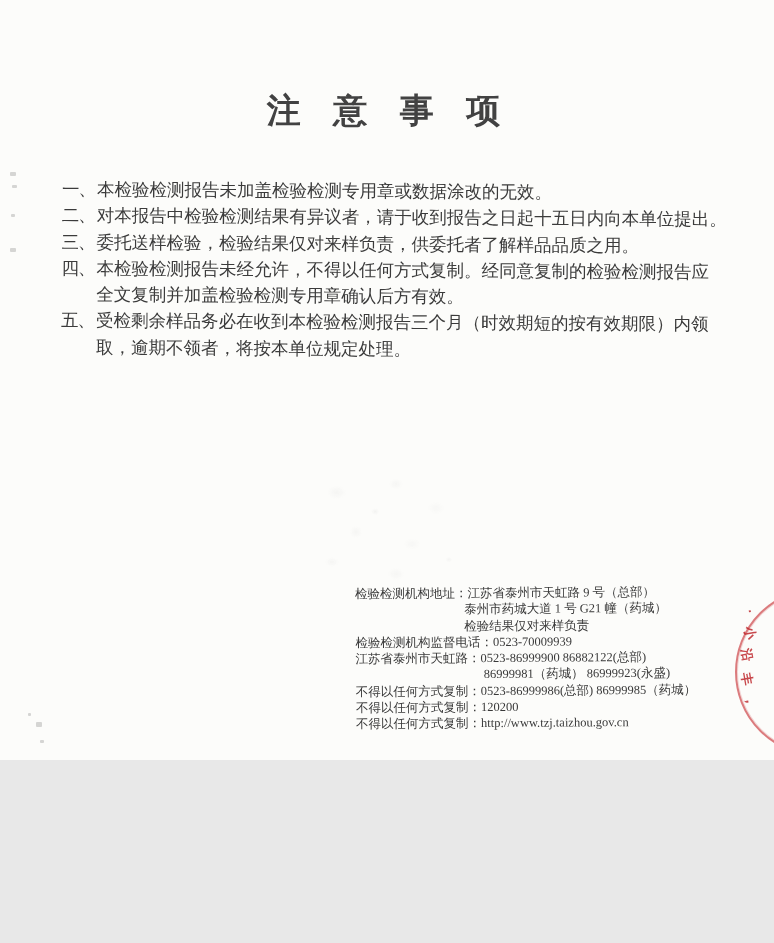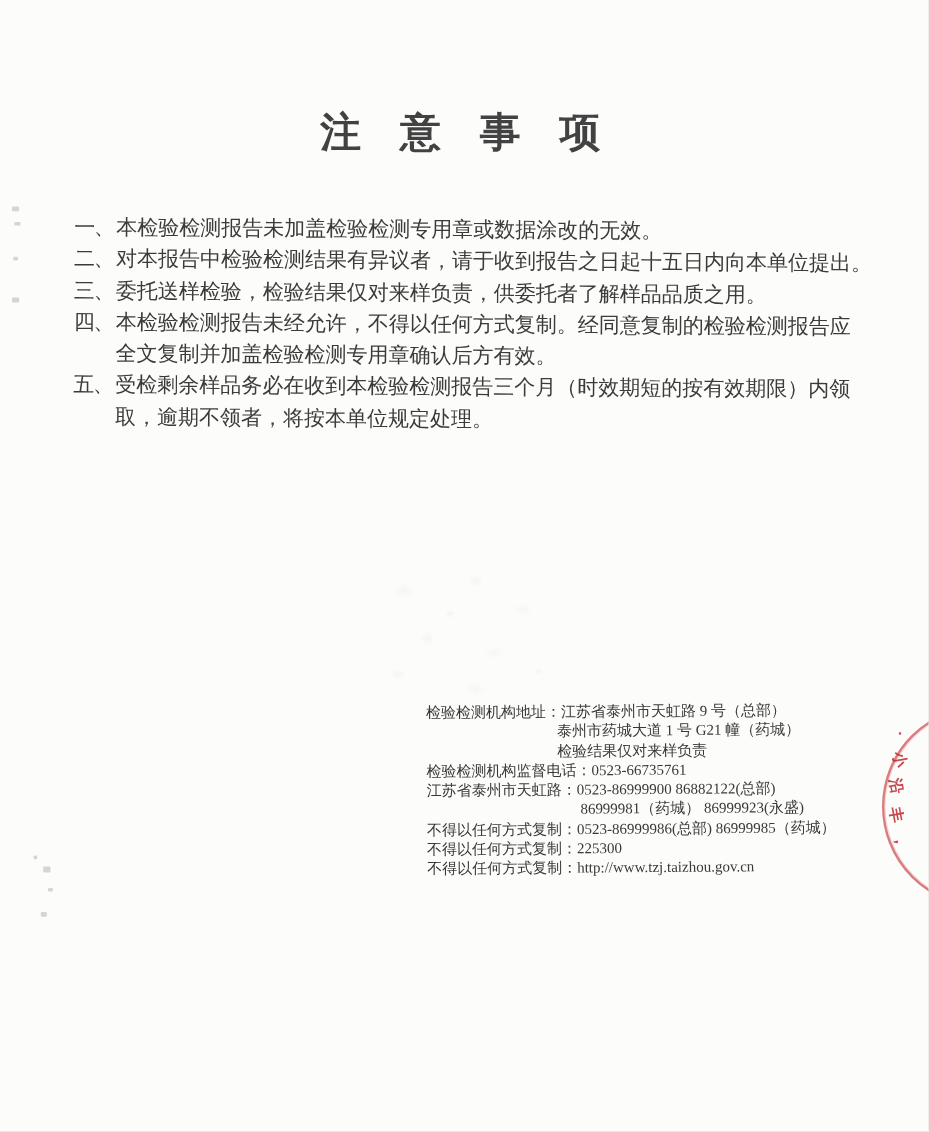--- a/index.html
+++ b/index.html
@@ -1,18 +1,18 @@
 <!DOCTYPE html>
 <html><head>
 <meta charset="utf-8">
 <style>
   html,body{margin:0;padding:0;background:#e8e8e8;}
   .page{
     position:relative;
-    width:774px;height:943px;
+    width:774px;height:760px;
     background:#fcfcfa;
     overflow:hidden;
     font-family:"Liberation Serif","DejaVu Serif",serif;
     color:#3a3a3a;
     box-shadow:0 0 4px rgba(0,0,0,.15);
   }
   
   .title{
     position:absolute;top:88px;left:0;width:100%;
     text-align:center;
@@ -136,25 +136,25 @@
         </span>
       </div>
     </div>
 
   <div class="smudge"></div>
 
   <div class="contact">
       <div class="c-row"><span>检验检测机构地址：</span><span>江苏省泰州市天虹路 9 号（总部）</span></div>
       <div class="c-row ind1"><span>泰州市药城大道 1 号 G21 幢（药城）</span></div>
       <div class="c-row ind1"><span>检验结果仅对来样负责</span></div>
-      <div class="c-row"><span>检验检测机构监督电话：</span><span>0523-66735761</span></div>
+      <div class="c-row"><span>检验检测机构监督电话：</span><span>0523-70009939</span></div>
       <div class="c-row"><span>江苏省泰州市天虹路：</span><span>0523-86999900  86882122(总部)</span></div>
       <div class="c-row ind2"><span>86999981（药城）  86999923(永盛)</span></div>
       <div class="c-row"><span>不得以任何方式复制：</span><span>0523-86999986(总部)  86999985（药城）</span></div>
-      <div class="c-row"><span>不得以任何方式复制：</span><span>225300</span></div>
+      <div class="c-row"><span>不得以任何方式复制：</span><span>120200</span></div>
       <div class="c-row"><span>不得以任何方式复制：</span><span>http://www.tzj.taizhou.gov.cn</span></div>
     </div>
 
   <div class="stamp-clip">
     <div class="stamp-ring"></div>
   <span class="stamp-glyph" style="left: 18px; top: 24px;">·</span>
       <span class="stamp-glyph" style="left: 13px; top: 44px;">小</span>
       <span class="stamp-glyph" style="left: 10px; top: 66px;">沿</span>
       <span class="stamp-glyph" style="left: 10px; top: 90px;">丰</span>
       <span class="stamp-glyph" style="left: 14px; top: 112px;">，</span>

